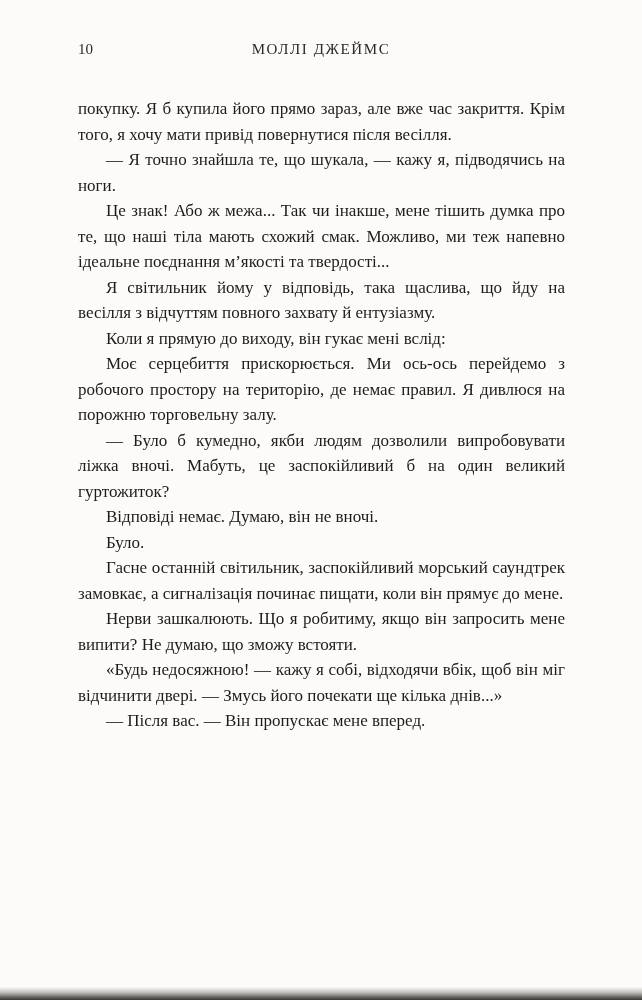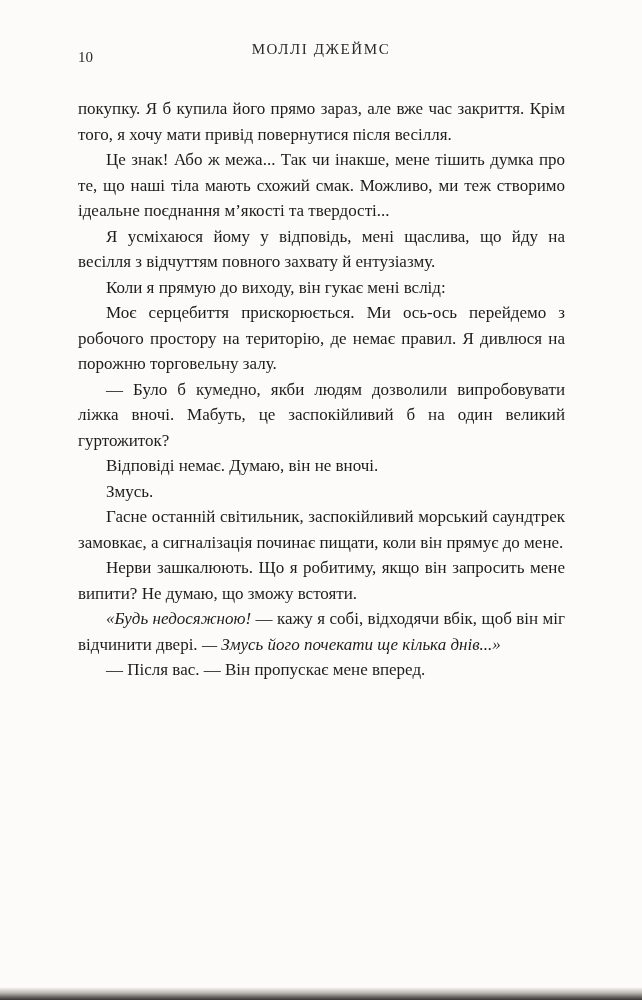--- a/index.html
+++ b/index.html
@@ -25,21 +25,20 @@
     left: 78px;
     right: 78px;
     height: 20px;
     font-size: 15px;
     color: #2b2a28;
   }
   .page-number {
     position: absolute;
     left: 0;
     top: 0;
-    margin-top: 8px;
   }
   .running-title {
     position: absolute;
     left: 0;
     right: 0;
     top: 0;
     text-align: center;
     letter-spacing: 1.6px;
   }
   .page-body {
@@ -54,21 +53,20 @@
     -webkit-hyphens: auto;
   }
   .para {
     margin: 0;
     text-indent: 28px;
   }
   .para.no-indent {
     text-indent: 0;
   }
   .italic {
-    font-style: italic;
   }
   .page-bottom-edge {
     position: absolute;
     left: 0;
     right: 0;
     bottom: 0;
     height: 13px;
     background: linear-gradient(to bottom,
       rgba(150, 144, 136, 0) 0%,
       rgba(110, 104, 97, 0.45) 45%,
@@ -81,27 +79,28 @@
 
 <div class="book-page">
 
   <header class="running-head">
     <span class="page-number">10</span>
     <span class="running-title">МОЛЛІ ДЖЕЙМС</span>
   </header>
 
   <main class="page-body">
     <p class="para no-indent">покупку. Я б купила його прямо зараз, але вже час закриття. Крім того, я хочу мати привід повернутися після весілля.</p>
-    <p class="para">Це знак! Або ж межа... Так чи інакше, мене тішить думка про те, що наші тіла мають схожий смак. Можливо, ми теж створимо ідеальне поєднання м’якості та твердості...</p>
-    <p class="para">Я усміхаюся йому у відповідь, мені щаслива, що йду на весілля з відчуттям повного захвату й ентузіазму.</p>
+    <p class="para">— Я точно знайшла те, що шукала, — кажу я, підводячись на ноги.</p>
+    <p class="para">Це знак! Або ж межа... Так чи інакше, мене тішить думка про те, що наші тіла мають схожий смак. Можливо, ми теж напевно ідеальне поєднання м’якості та твердості...</p>
+    <p class="para">Я світильник йому у відповідь, така щаслива, що йду на весілля з відчуттям повного захвату й ентузіазму.</p>
     <p class="para">Коли я прямую до виходу, він гукає мені вслід:</p>
     <p class="para">Моє серцебиття прискорюється. Ми ось-ось перейдемо з робочого простору на територію, де немає правил. Я дивлюся на порожню торговельну залу.</p>
     <p class="para">— Було б кумедно, якби людям дозволили випробовувати ліжка вночі. Мабуть, це заспокійливий б на один великий гуртожиток?</p>
     <p class="para">Відповіді немає. Думаю, він не вночі.</p>
-    <p class="para">Змусь.</p>
+    <p class="para">Було.</p>
     <p class="para">Гасне останній світильник, заспокійливий морський саундтрек замовкає, а сигналізація починає пищати, коли він прямує до мене.</p>
     <p class="para">Нерви зашкалюють. Що я робитиму, якщо він запросить мене випити? Не думаю, що зможу встояти.</p>
     <p class="para">
       <span class="italic">«Будь недосяжною! </span><span>— кажу я собі, відходячи вбік, щоб він міг відчинити двері. </span><span class="italic">— Змусь його почекати ще кілька днів...»</span>
     </p>
     <p class="para">— Після вас. — Він пропускає мене вперед.</p>
   </main>
 
   <div class="page-bottom-edge"></div>
 

